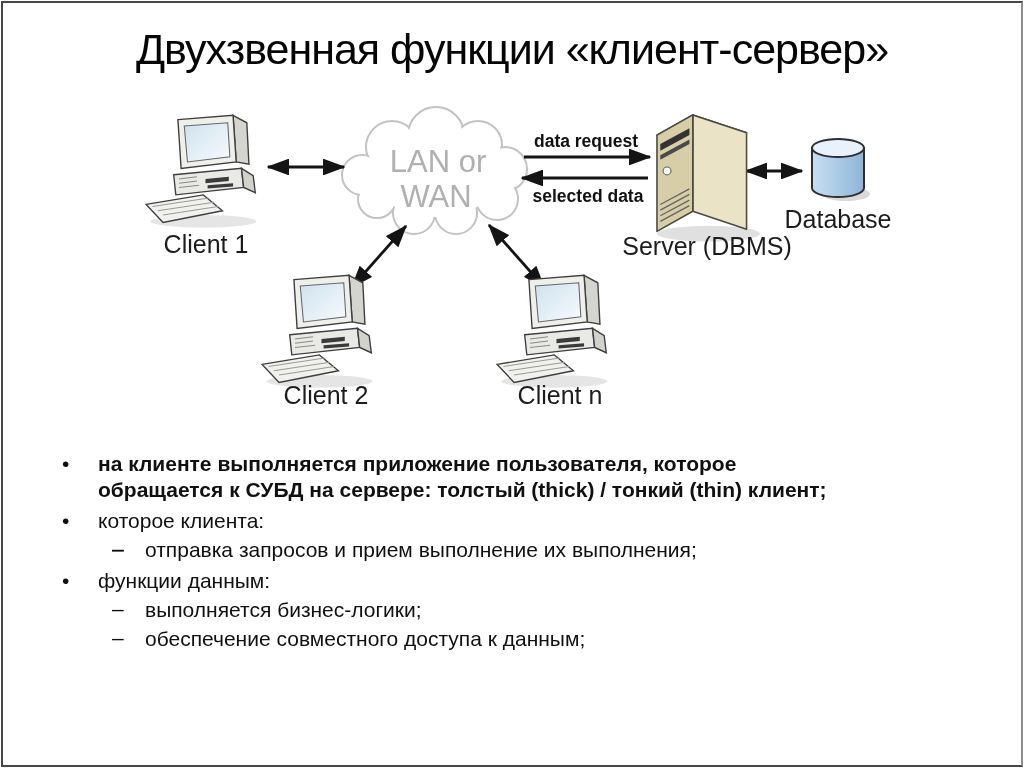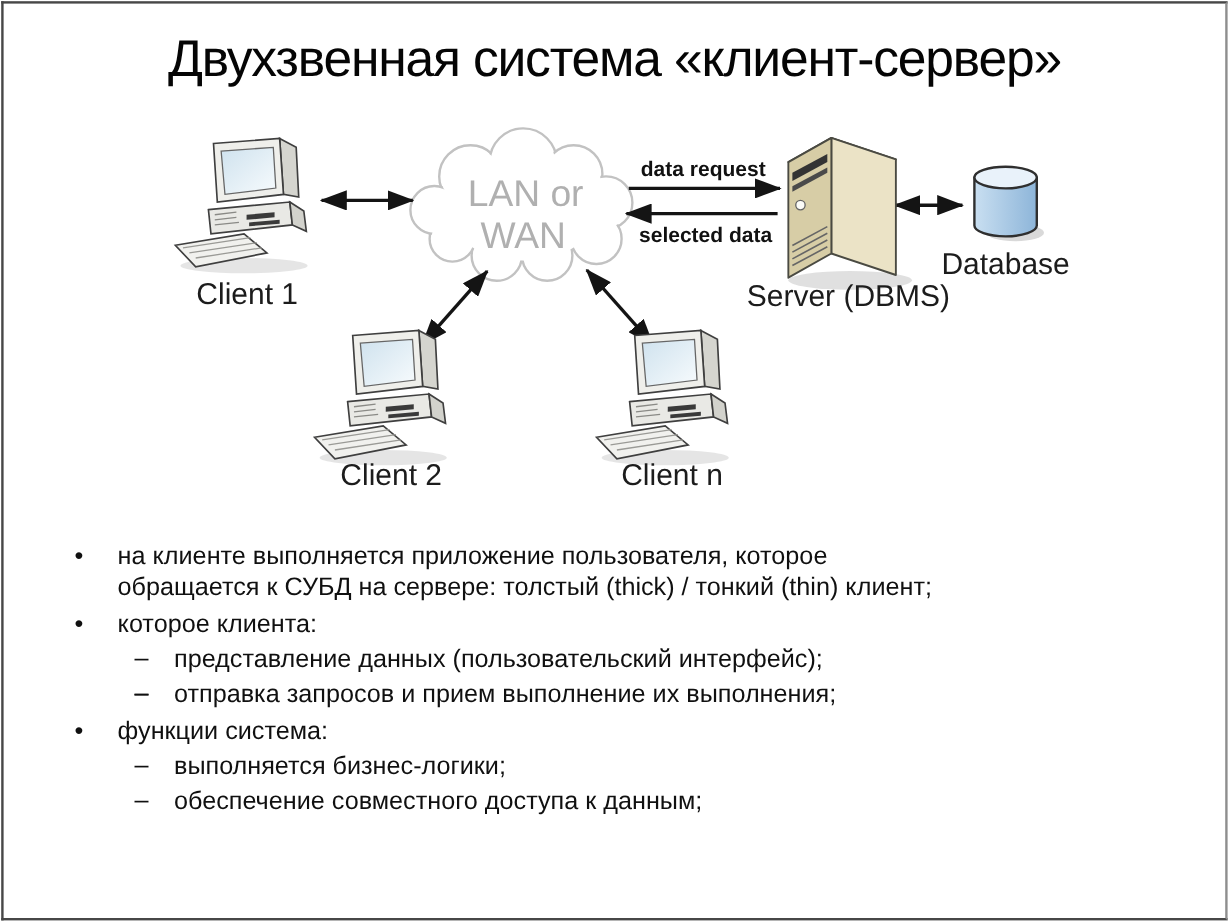--- a/index.html
+++ b/index.html
@@ -14,29 +14,29 @@
   .edge-label{font-size:17.5px;font-weight:700;fill:#111111;}
   .cloud-label{font-size:31px;}
   .bullets{position:absolute;left:0;top:446px;width:100%;margin:0;padding:0;list-style:none;color:#101010;}
   .bullets li{position:relative;line-height:26px;font-size:21px;}
   .bullets li.l1{margin-top:5px;}
   .bullets li.l2{margin-top:3px;}
   .l1 .m{position:absolute;left:62px;top:0;}
   .l1 .t{display:block;margin-left:98px;margin-right:88px;}
   .l2 .m{position:absolute;left:112px;top:-1px;}
   .l2 .t{display:block;margin-left:145px;margin-right:60px;}
-  .t span{display:block;}
+  .t span{display:block;font-weight:bold;}
 </style>
 </head>
 <body>
 
 <div class="slide">
   <div class="frame"></div>
 
-  <h1 class="title">Двухзвенная система «клиент-сервер»</h1>
+  <h1 class="title">Двухзвенная функции «клиент-сервер»</h1>
 
   <svg class="diagram" viewBox="0 0 1024 330">
     <defs>
       <linearGradient id="scr" x1="0" y1="0" x2="1" y2="1">
         <stop offset="0" stop-color="#cfe2ee"></stop>
           <stop offset="1" stop-color="#f7fbfd"></stop>
       </linearGradient>
       <linearGradient id="dbg" x1="0" y1="0" x2="1" y2="0">
         <stop offset="0" stop-color="#c9dff1"></stop>
         <stop offset="1" stop-color="#8db5d9"></stop>
@@ -134,32 +134,31 @@
         <span>на клиенте выполняется приложение пользователя, которое</span>
         <span>обращается к СУБД на сервере: толстый (thick) / тонкий (thin) клиент;</span>
       </span>
     </li>
     <li class="l1">
       <span class="m">•</span>
       <span class="t">которое клиента:</span>
     </li>
     <li class="l2">
       <span class="m">–</span>
-      <span class="t">представление данных (пользовательский интерфейс);</span>
     </li>
     <li class="l2">
       <span class="m">–</span>
     </li>
     <li class="l2">
       <span class="m">–</span>
       <span class="t">отправка запросов и прием выполнение их выполнения;</span>
     </li>
     <li class="l1">
       <span class="m">•</span>
-      <span class="t">функции система:</span>
+      <span class="t">функции данным:</span>
     </li>
     <li class="l2">
       <span class="m">–</span>
       <span class="t">выполняется бизнес-логики;</span>
     </li>
     <li class="l2">
       <span class="m">–</span>
       <span class="t">обеспечение совместного доступа к данным;</span>
     </li>
   </ul>

